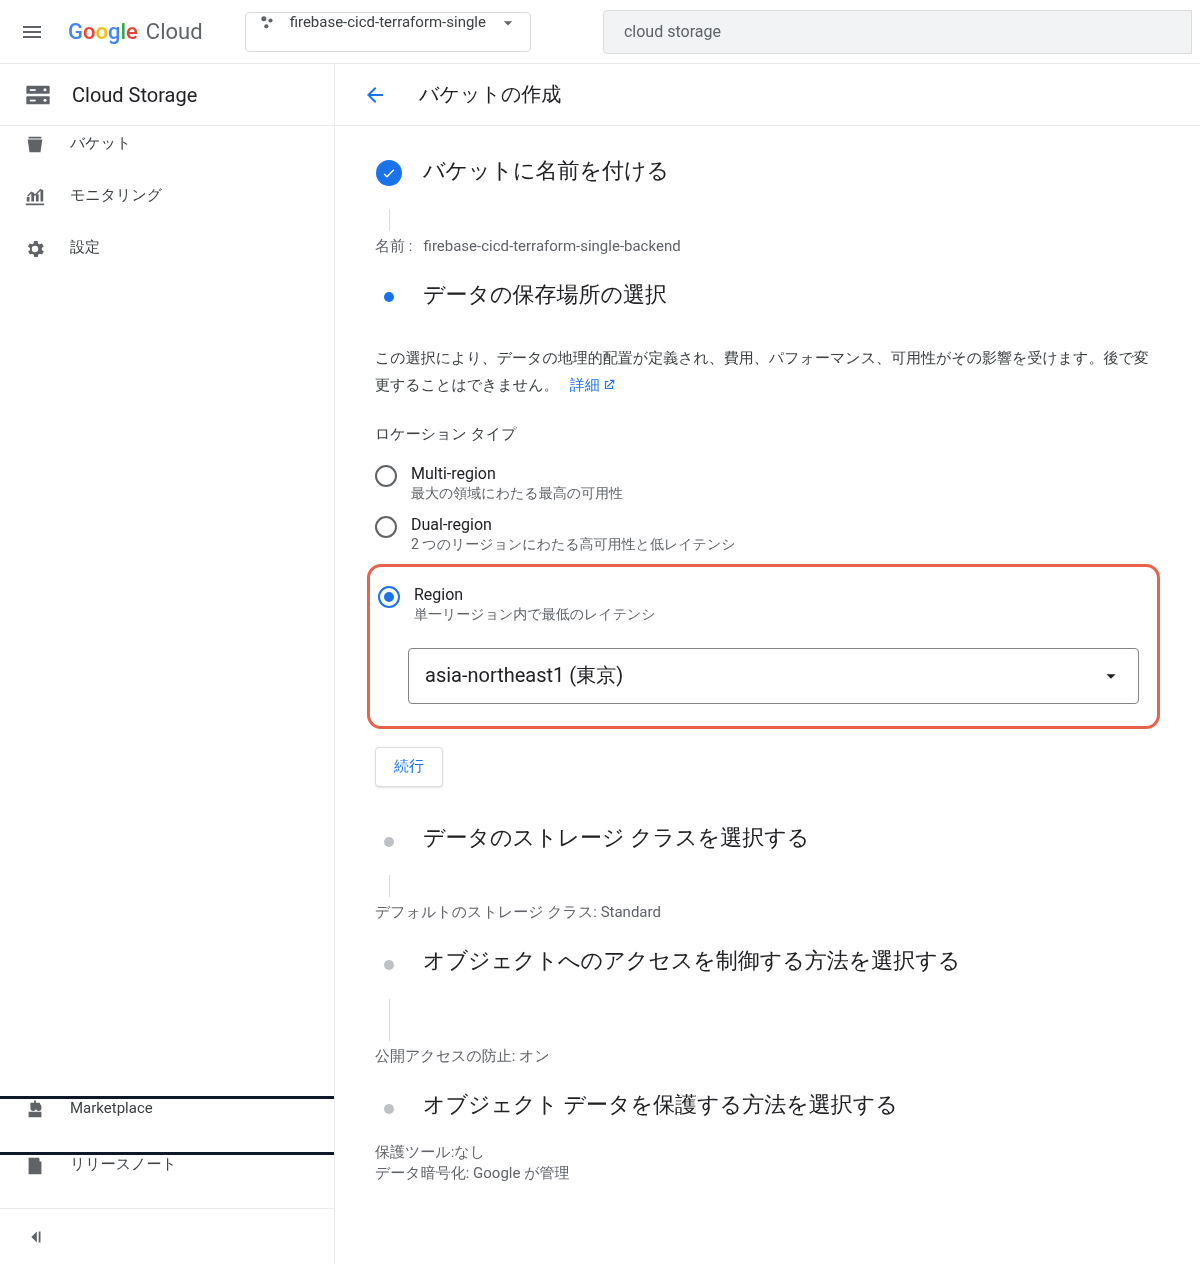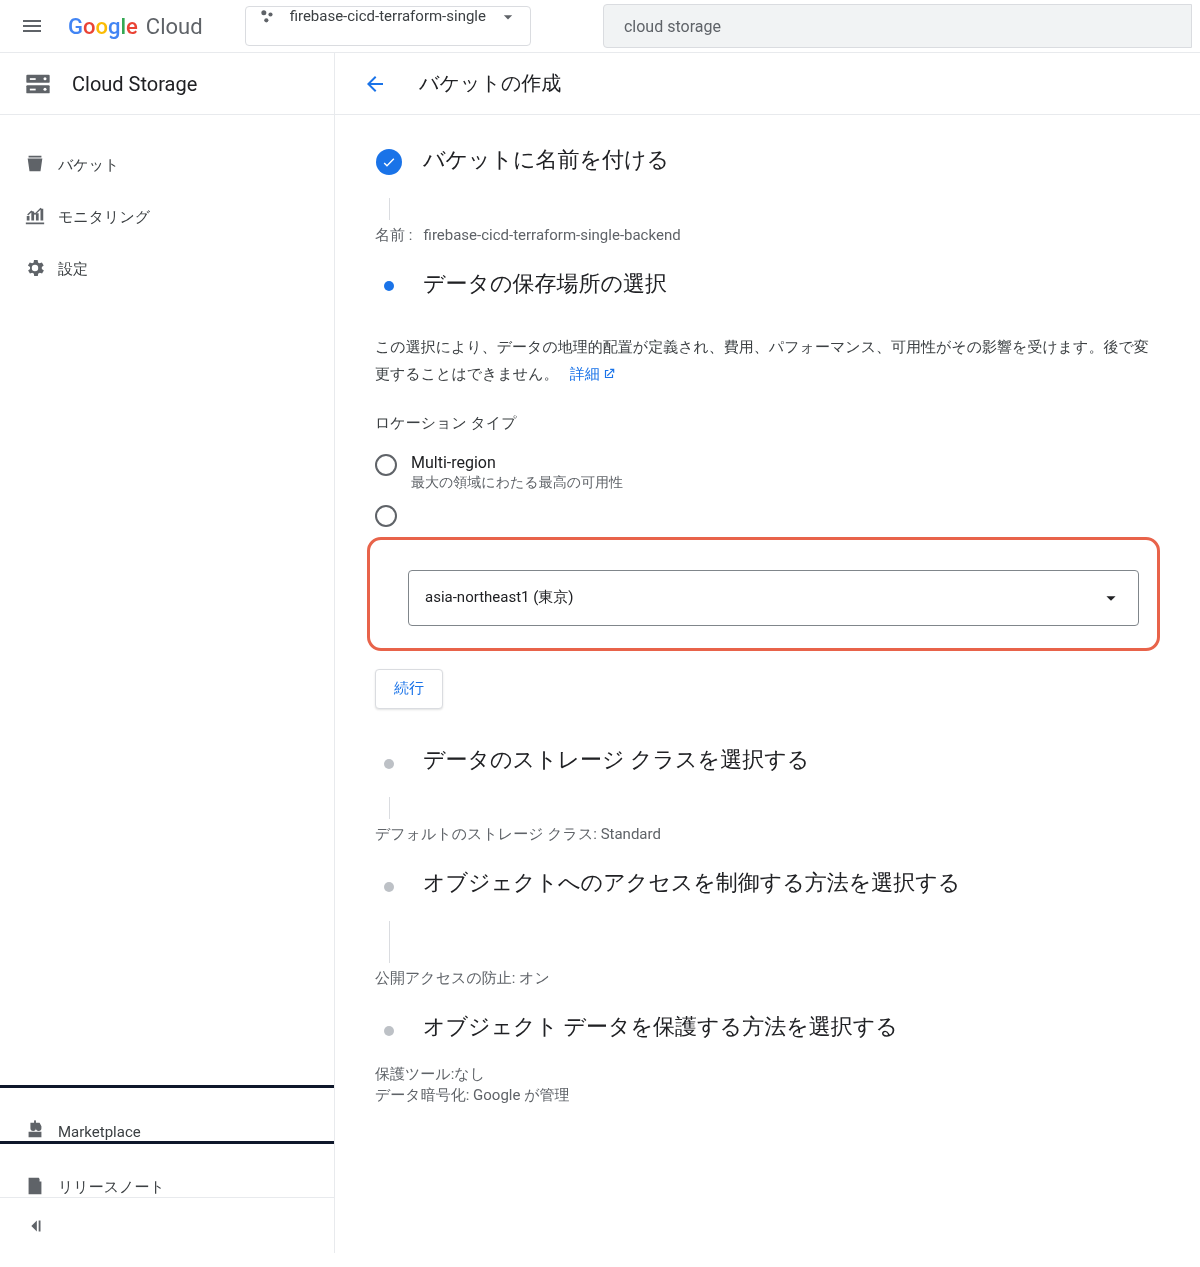--- a/index.html
+++ b/index.html
@@ -6,21 +6,21 @@
   body {
     font-family: "Google Sans", Roboto, "Helvetica Neue", Arial, sans-serif;
     color: #202124;
     background: #fff;
     width: 1200px;
   }
   
   .topbar {
     display: flex;
     align-items: center;
-    height: 53px;
+    height: 64px;
     padding: 0 8px;
     border-bottom: 1px solid #e8eaed;
     gap: 12px;
   }
   .menu-btn { width:48px; height:48px; display:flex; align-items:center; justify-content:center; border-radius:50%; cursor:pointer;}
   .menu-btn svg { width:24px; height:24px; fill:#5f6368;}
   .logo { display:flex; align-items:center; gap:4px; font-size:22px; font-weight:400;}
   .logo .g { font-weight:500;}
   .logo .b { color:#4285F4;} .logo .r{color:#EA4335;} .logo .y{color:#FBBC05;} .logo .gr{color:#34A853;}
   .logo .cloud { color:#5f6368; margin-left:4px; font-size:22px;}
@@ -41,21 +41,21 @@
   
   .layout { display:flex; }
   .sidebar { width:335px; border-right:1px solid #e8eaed; display:flex; flex-direction:column; min-height:1200px;}
   .sidebar-header {
     display:flex; align-items:center; gap:20px; height:62px; padding:0 24px;
     border-bottom:1px solid #e8eaed; font-size:20px; color:#202124;
   }
   .sidebar-header svg{width:28px;height:28px;fill:#5f6368;}
   .nav { padding-top:8px; flex: 1 0 auto;}
   .nav-item {
-    display:flex; align-items:flex-end; gap:12px; height:52px; padding:0 24px;
+    display:flex; align-items:flex-start; gap:24px; height:52px; padding:0 24px;
     font-size:15px; color:#3c4043; cursor:pointer;
   }
   .nav-item svg{width:22px;height:22px;fill:#5f6368;}
   .sidebar-bottom{ margin-top:auto;}
   .sidebar-bottom .nav-item{ border-top:3px solid #0f172a; height:56px;}
   .collapse-row{ height:56px; display:flex; align-items:center; padding:0 24px; border-top:1px solid #e8eaed;}
   .collapse-row svg{width:22px;height:22px;fill:#5f6368;}
   
   .main { flex:1; }
   .main-header{
@@ -92,21 +92,21 @@
   .radio-sub{font-size:14px;color:#5f6368;margin-top:2px;}
   .highlight-box{
     border:3px solid #e8634a; border-radius:14px; padding:12px 18px 22px 8px;
     margin-left:-8px; margin-top:4px;
   }
   .select-box{
     margin-top:18px; margin-left:30px; height:56px; border:1px solid #80868b; border-radius:4px;
     display:flex; align-items:center; justify-content:space-between; padding:0 16px; cursor:pointer;
     background:#fff;
   }
-  .select-box .val{font-size:15px;color:#202124;}
+  .select-box .val{font-size:20px;color:#202124;}
   .select-box svg{width:22px;height:22px;fill:#202124;}
   .continue-btn{
     display:inline-flex; align-items:center; justify-content:center;
     height:40px; padding:0 18px; border:1px solid #dadce0; border-radius:4px;
     color:#1a73e8; font-size:15px; margin-top:18px; cursor:pointer; background:#fff;
     box-shadow:0 1px 2px rgba(60,64,67,.15);
   }
   .short-rail{width:1px;background:#dadce0;height:22px;margin:6px auto 0;}
 </style>
 </head>
@@ -260,23 +260,36 @@
           <div class="radio-group">
             <div class="radio-item">
               <div class="radio-outer"></div>
               <div>
                 <div class="radio-label">Multi-region</div>
                 <div class="radio-sub">最大の領域にわたる最高の可用性</div>
               </div>
             </div>
             <div class="radio-item">
               <div class="radio-outer"></div>
+              <div>
+                <div class="radio-label">Dual-region</div>
+                <div class="radio-sub">2 つのリージョンにわたる高可用性と低レイテンシ</div>
+              </div>
             </div>
 
             <div class="highlight-box">
+              <div class="radio-item">
+                <div class="radio-outer selected">
+                    <div class="radio-inner"></div>
+                  </div>
+                <div>
+                  <div class="radio-label">Region</div>
+                  <div class="radio-sub">単一リージョン内で最低のレイテンシ</div>
+                </div>
+              </div>
               <div class="select-box">
                 <span class="val">asia-northeast1 (東京)</span>
                 <svg viewBox="0 0 24 24">
                     <path d="M7 10l5 5 5-5z"></path>
                   </svg>
               </div>
             </div>
           </div>
           <div class="continue-btn">
             <span>続行</span>

